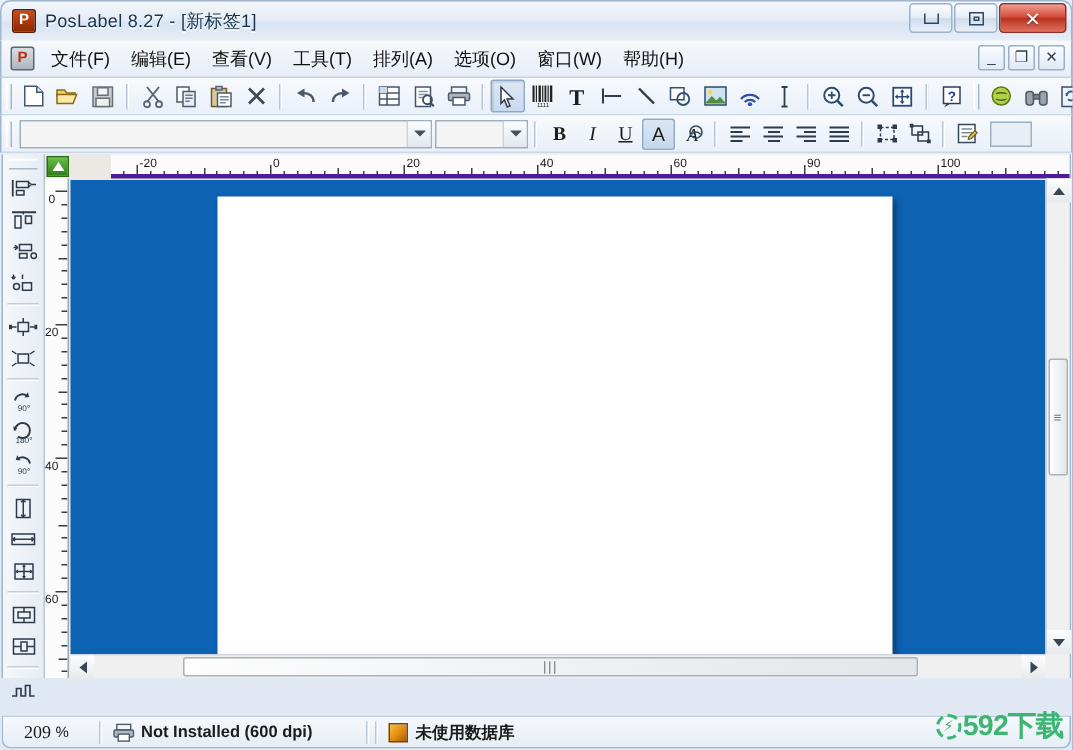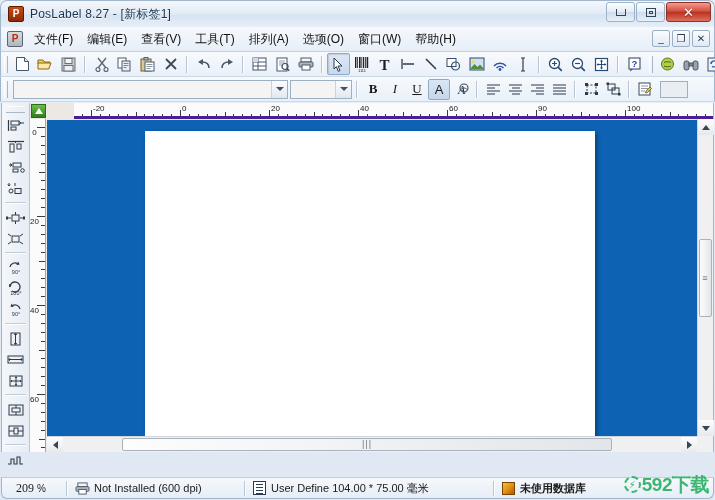--- a/index.html
+++ b/index.html
@@ -896,33 +896,29 @@
 
     <div class="corner-grip"></div>
   </div>
 
   <div class="statusbar">
     <div class="sb-cell" style="width:62px;justify-content:flex-start;padding-left:14px;">
       <span class="pct">209</span>
       <span style="margin-left:3px;font-size:10px;">%</span>
     </div>
     <div class="sb-div"></div>
-    <div class="sb-cell" style="width:172px;">
+    <div class="sb-cell" style="width:172px;font-weight:bold;">
       <svg class="printer-ico" viewBox="0 0 16 14">
         <rect x="3" y="1" width="10" height="4" fill="#f2f4f6" stroke="#4c5a6b"></rect>
         <rect x="1" y="5" width="14" height="5" rx="1" fill="#aeb6bf" stroke="#4c5a6b"></rect>
         <rect x="4" y="8" width="8" height="5" fill="#fff" stroke="#4c5a6b"></rect>
       </svg>
       <span>Not Installed (600 dpi)</span>
     </div>
     <div class="sb-div"></div>
-    <div class="sb-cell" style="width:243px;">
-      <span class="page-ico"></span>
-      <span>User Define  104.00 * 75.00 毫米</span>
-    </div>
     <div class="sb-div"></div>
     <div class="sb-cell" style="flex:1;font-weight:bold;">
       <span class="db-ico"></span>
       <span>未使用数据库</span>
     </div>
   </div>
 
   <div class="watermark">
     <div class="wm-circle">
       <span class="wm-bolt">⚡</span>

